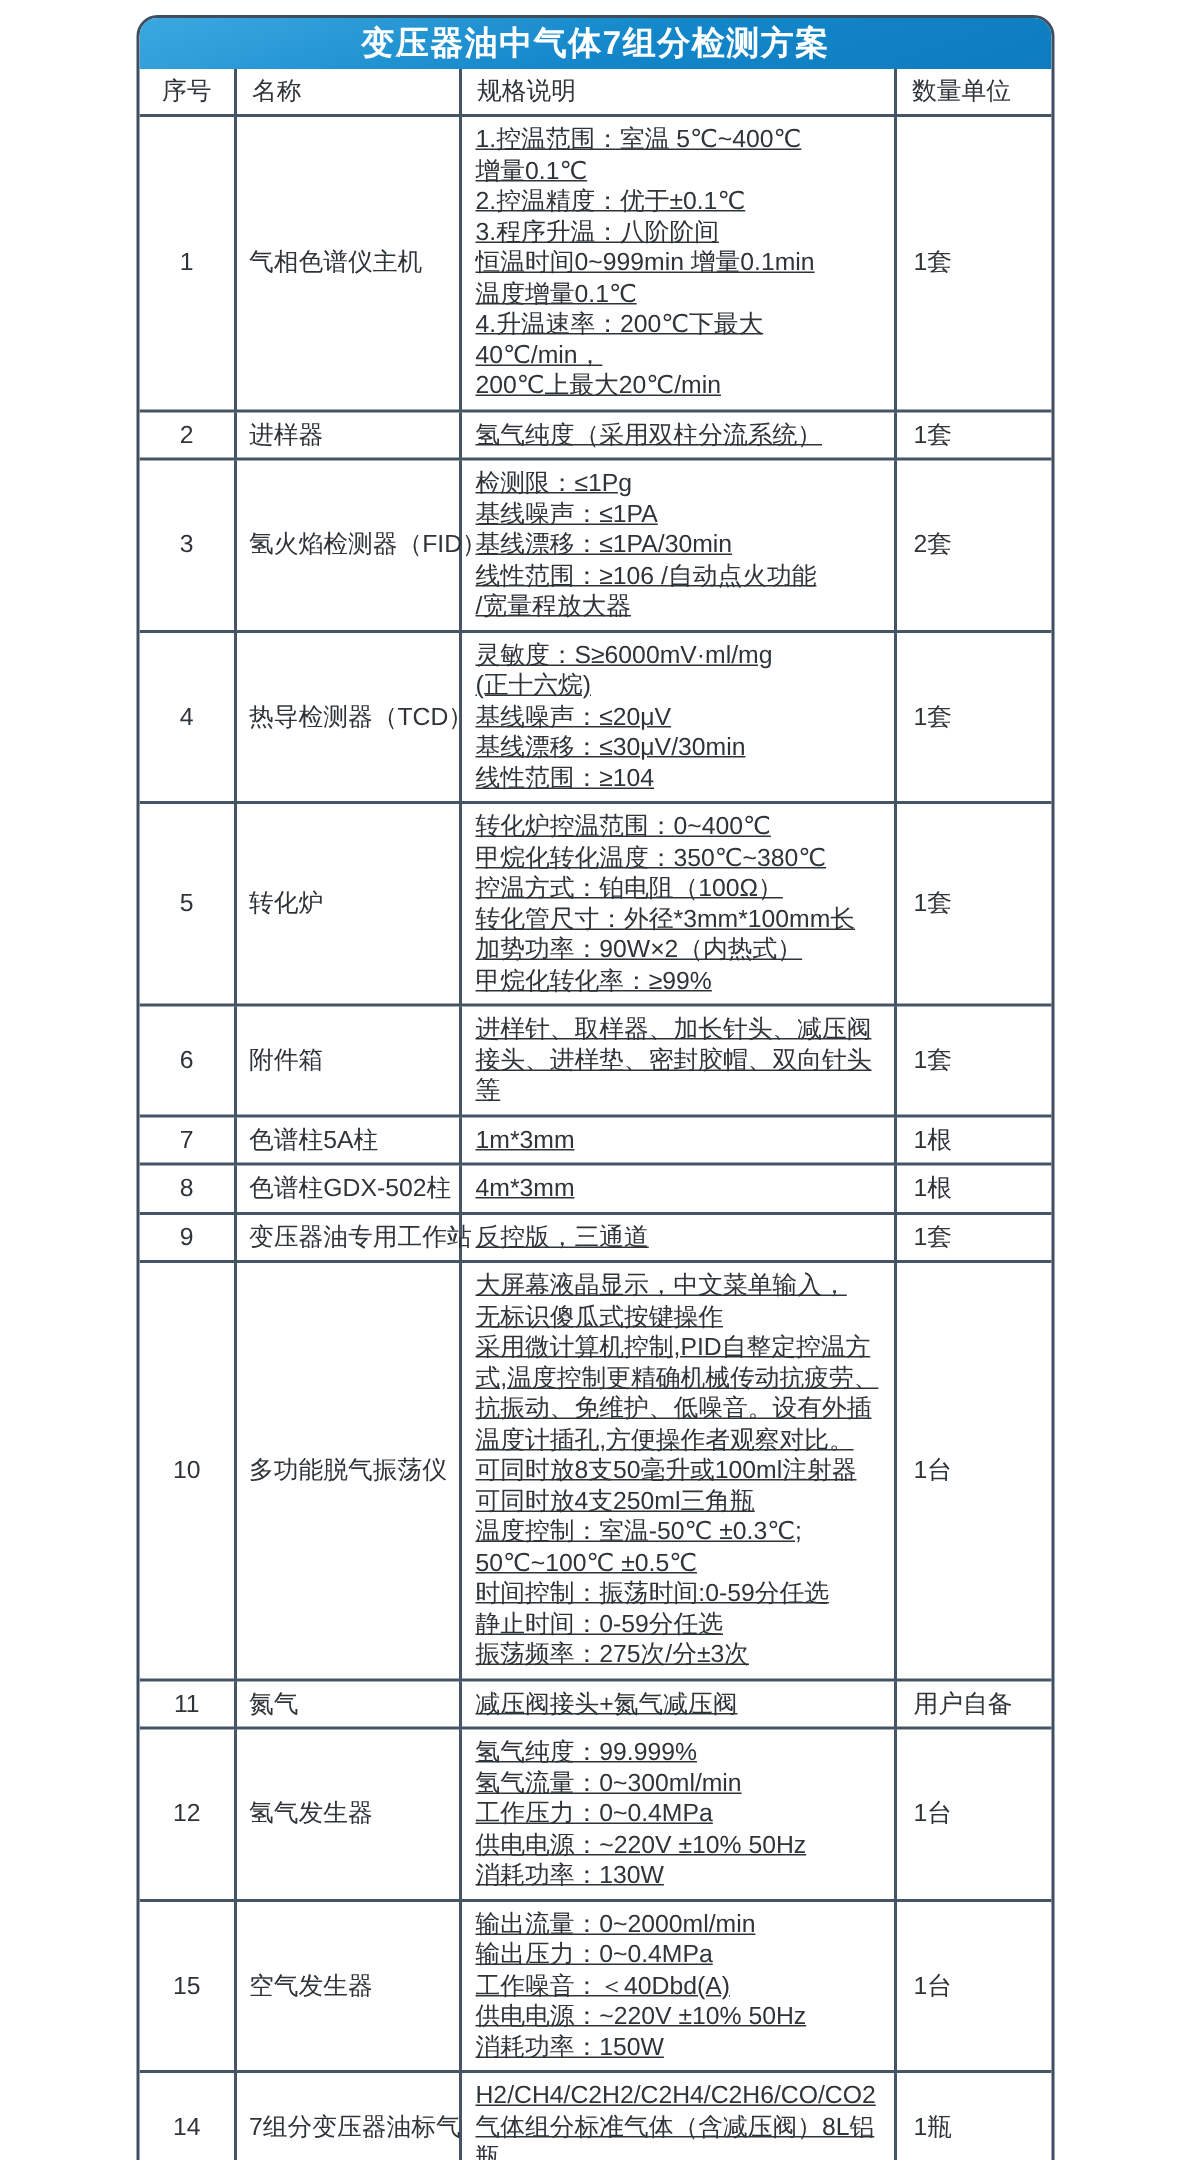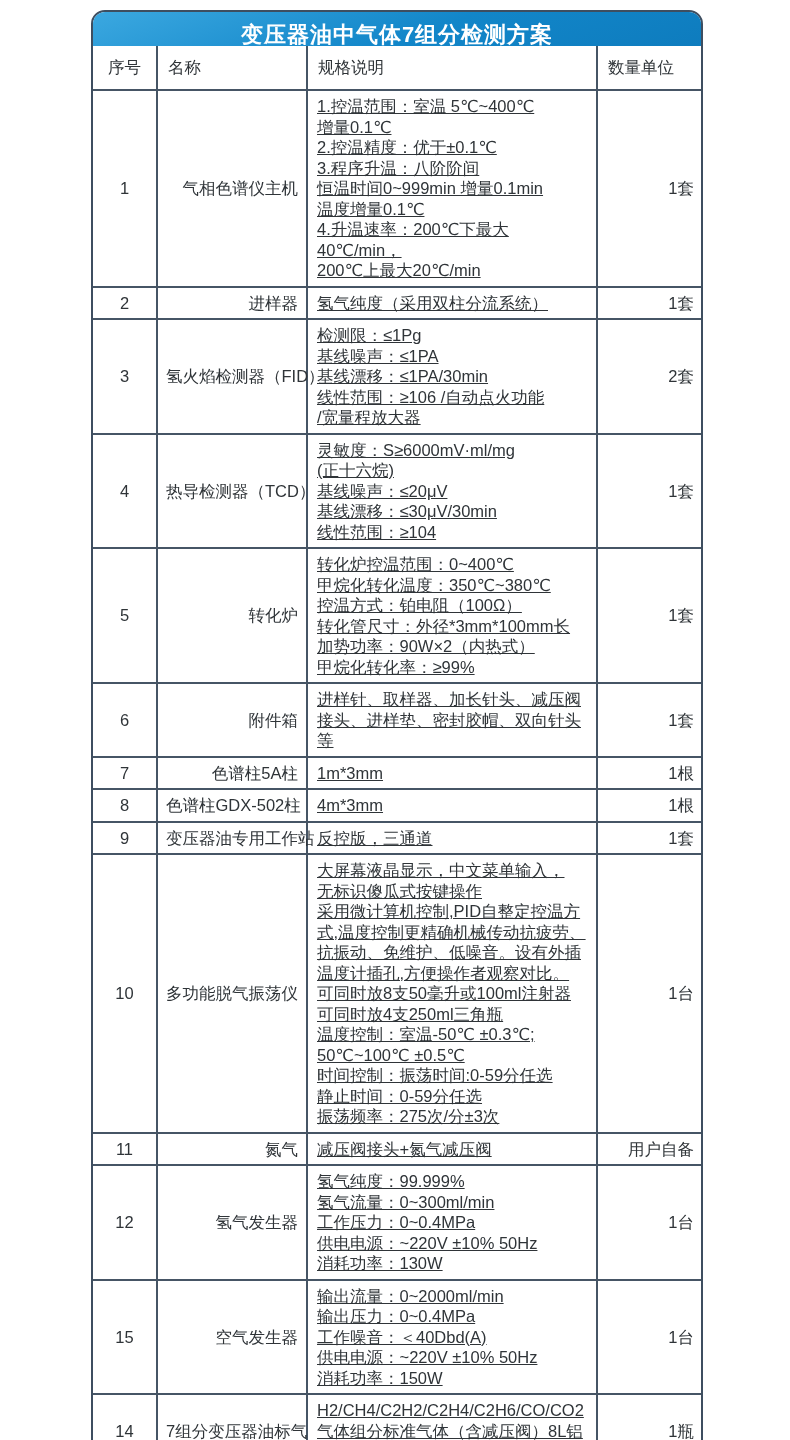--- a/index.html
+++ b/index.html
@@ -24,21 +24,21 @@
     width:612px;
     border:2px solid #3E4E60;
     border-radius:14px;
     overflow:hidden;
     background:#fff;
   }
   .card-header{
     height:34px;
     background:linear-gradient(160deg,var(--accent-light) 0%,#1286C9 55%,var(--accent-dark) 100%);
     display:flex;
-    align-items:flex-end;
+    align-items:center;
     justify-content:center;
   }
   .card-header .title{
     color:#ffffff;
     font-size:22px;
     font-weight:bold;
     letter-spacing:1px;
     line-height:1;
   }
   table{
@@ -46,35 +46,34 @@
     border-collapse:collapse;
     table-layout:fixed;
   }
   th,td{
     border:2px solid var(--grid);
     font-size:16.5px;
     line-height:20.5px;
     vertical-align:middle;
     font-weight:normal;
     color:var(--text);
-    text-align:right;
   }
   
   table tr th:first-child, table tr td:first-child{border-left:none;}
   table tr th:last-child, table tr td:last-child{border-right:none;}
   thead tr th{border-top:none;}
   tbody tr:last-child td{border-bottom:none;}
 
   col.c-no{width:64px;}
   col.c-name{width:150px;}
   col.c-spec{width:290px;}
   col.c-qty{width:108px;}
 
   th{
-    height:44px;
+    height:31px;
     text-align:left;
     padding:4px 10px;
   }
   th.h-no{text-align:center;padding:4px 2px;}
 
   td{padding:5px 9px;}
   td.cell-no{text-align:center;padding:5px 2px;}
   td.cell-name{white-space:nowrap;padding:5px 8px;}
   td.cell-spec{white-space:pre-line;text-align:left;text-decoration:underline;}
   td.cell-qty{padding:5px 11px;margin-left:24px;}

